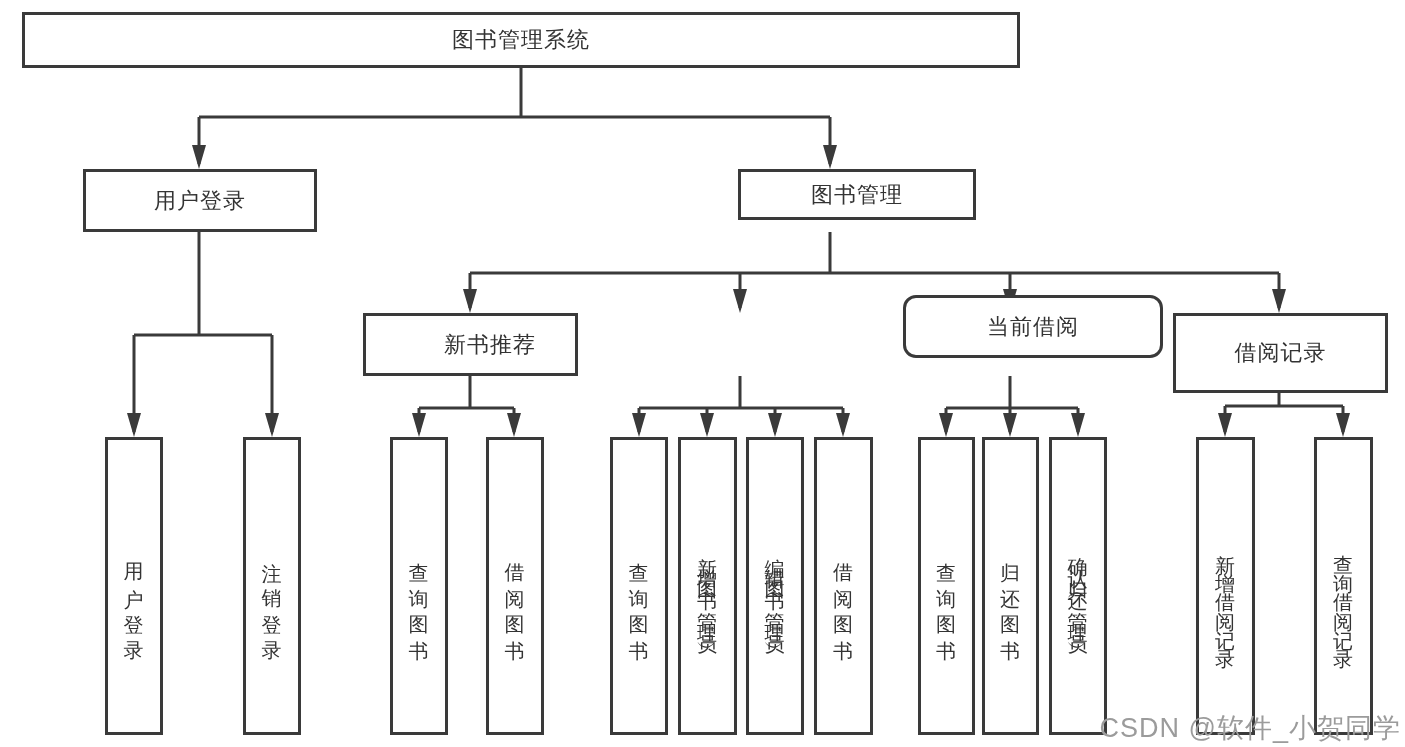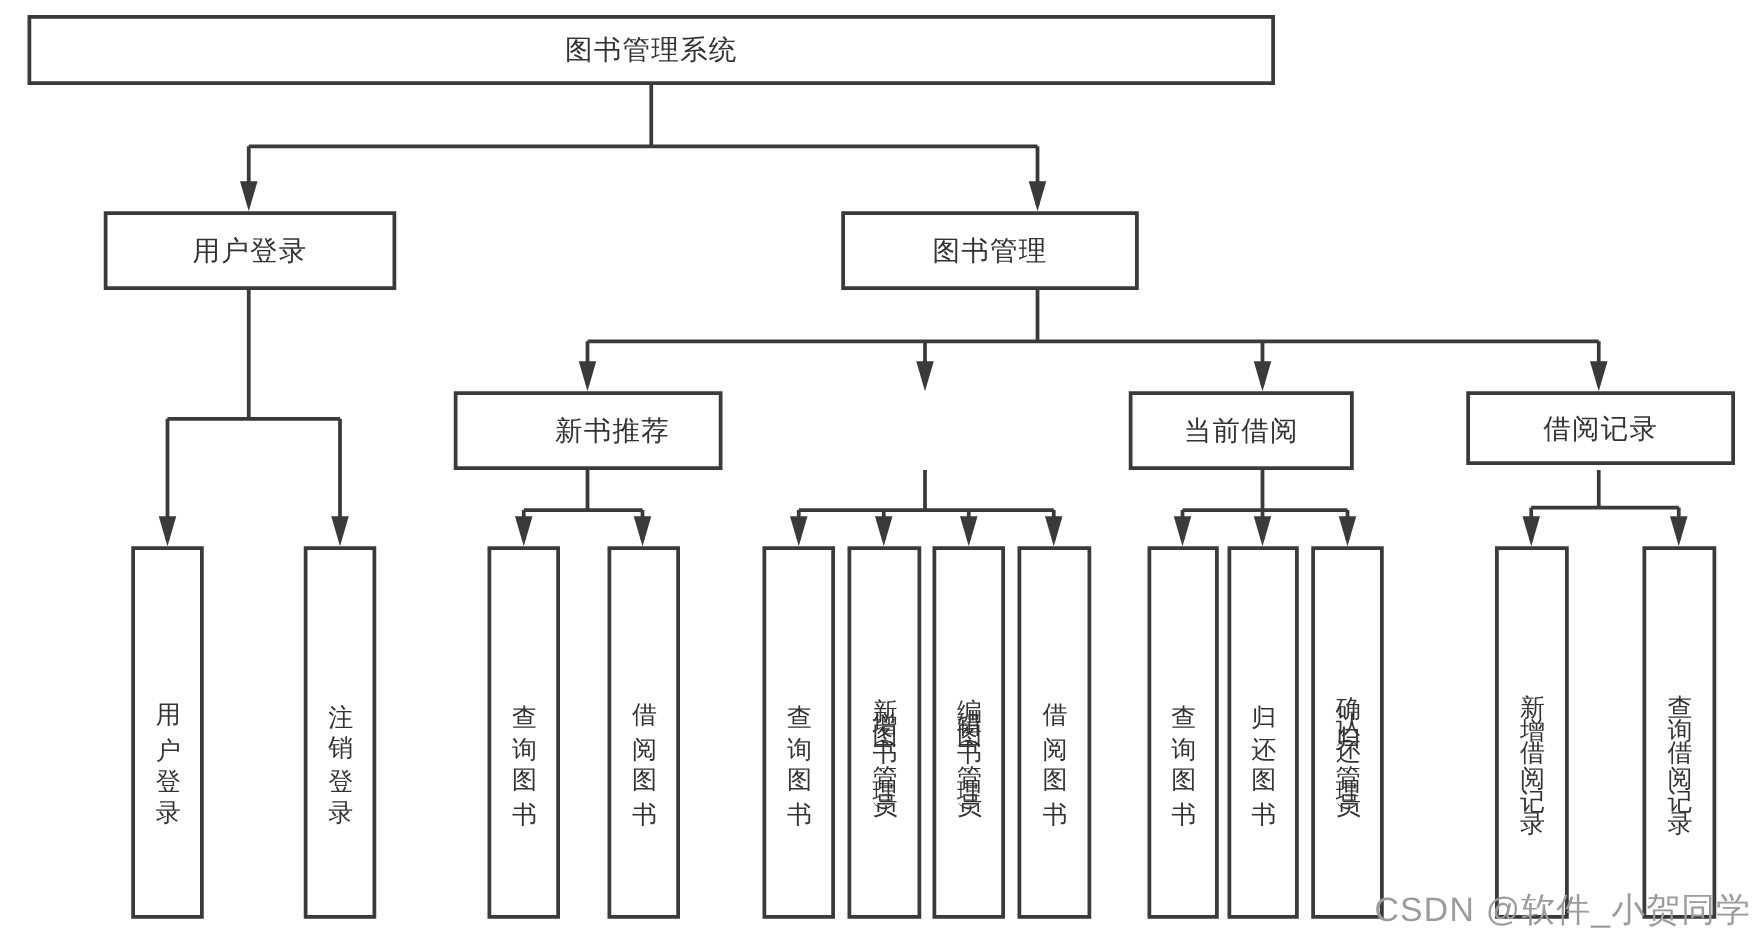--- a/index.html
+++ b/index.html
@@ -79,25 +79,25 @@
       <polygon points="1003,413 1017,413 1010,437"></polygon>
       <polygon points="1071,413 1085,413 1078,437"></polygon>
       <polygon points="1218,413 1232,413 1225,437"></polygon>
       <polygon points="1336,413 1350,413 1343,437"></polygon>
     </g>
   </svg>
 
   <div class="node h" style="left:22px;top:12px;width:998px;height:56px;">图书管理系统</div>
 
   <div class="node h" style="left:83px;top:169px;width:234px;height:63px;">用户登录</div>
-  <div class="node h" style="left:673px;top:169px;width:238px;height:63px;">图书管理</div>
+  <div class="node h" style="left:738px;top:169px;width:238px;height:51px;">图书管理</div>
 
   <div class="node h" style="left:363px;top:313px;width:215px;height:63px;padding-left:39px;">新书推荐</div>
-  <div class="node h" style="left:903px;top:313px;width:180px;height:63px;">当前借阅</div>
-  <div class="node h" style="left:1173px;top:313px;width:215px;height:59px;">借阅记录</div>
+  <div class="node h" style="left:903px;top:295px;width:260px;height:63px;border-radius:13px;">当前借阅</div>
+  <div class="node h" style="left:1173px;top:313px;width:215px;height:80px;">借阅记录</div>
 
   <div class="node v" style="left: 105px; top: 437px; width: 58px; height: 298px; letter-spacing: 26px; padding-top: 26px;">用户登录</div>
   <div class="node v" style="left: 243px; top: 437px; width: 58px; height: 298px; letter-spacing: 26px; padding-top: 26px;">注销登录</div>
 
   <div class="node v" style="left: 390px; top: 437px; width: 58px; height: 298px; letter-spacing: 26px; padding-top: 26px;">查询图书</div>
   <div class="node v" style="left: 486px; top: 437px; width: 58px; height: 298px; letter-spacing: 26px; padding-top: 26px;">借阅图书</div>
 
   <div class="node v" style="left: 610px; top: 437px; width: 58px; height: 298px; letter-spacing: 26px; padding-top: 26px;">查询图书</div>
   <div class="node v" style="left: 678px; top: 437px; width: 59px; height: 298px; letter-spacing: 11px; padding-top: 11px;">新增图书（管理员）</div>
   <div class="node v" style="left: 746px; top: 437px; width: 58px; height: 298px; letter-spacing: 11px; padding-top: 11px;">编辑图书（管理员）</div>

